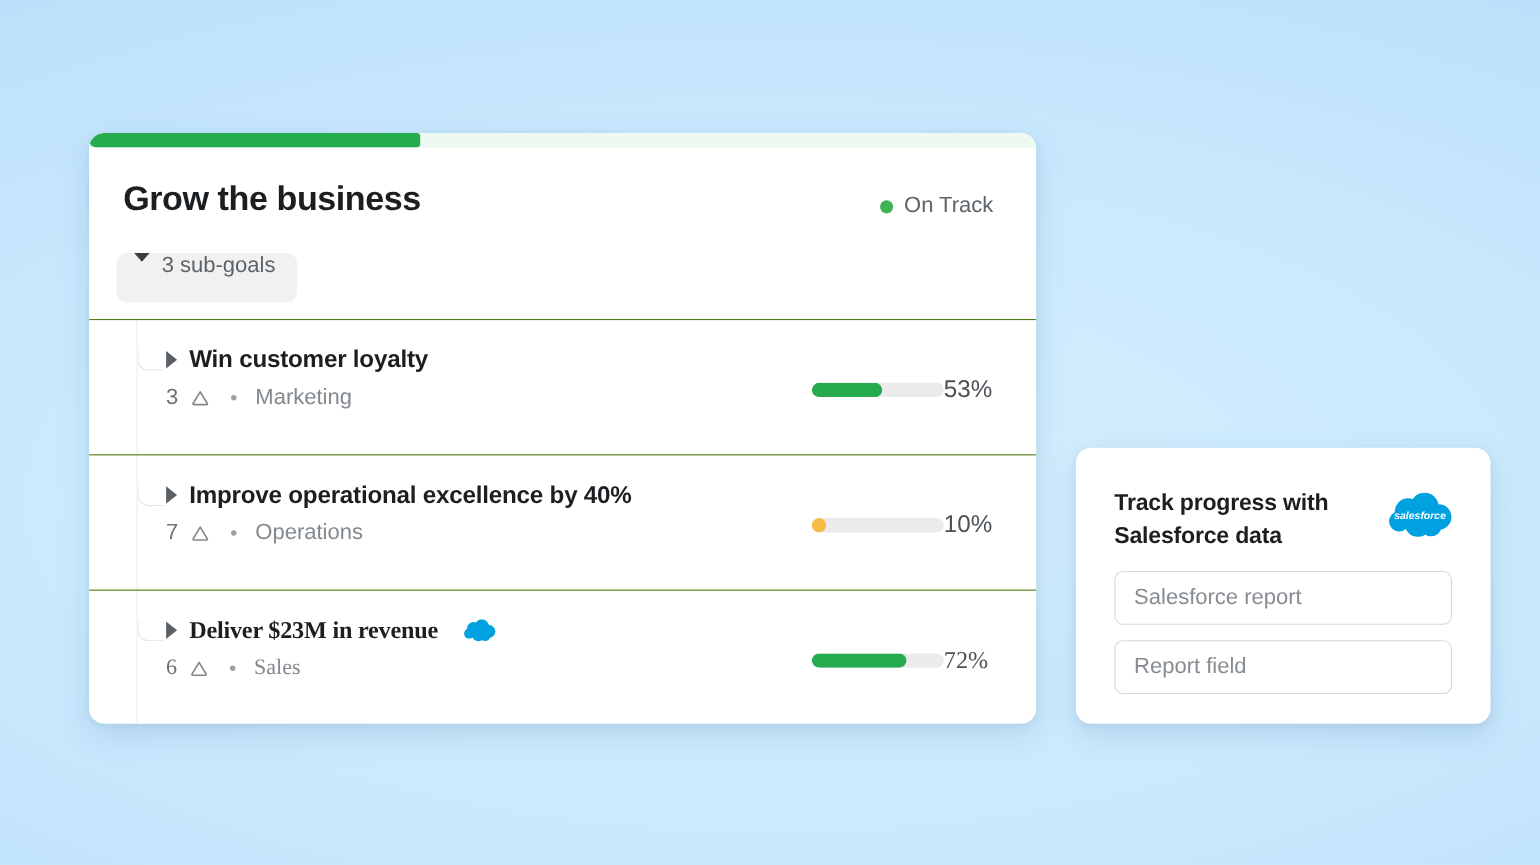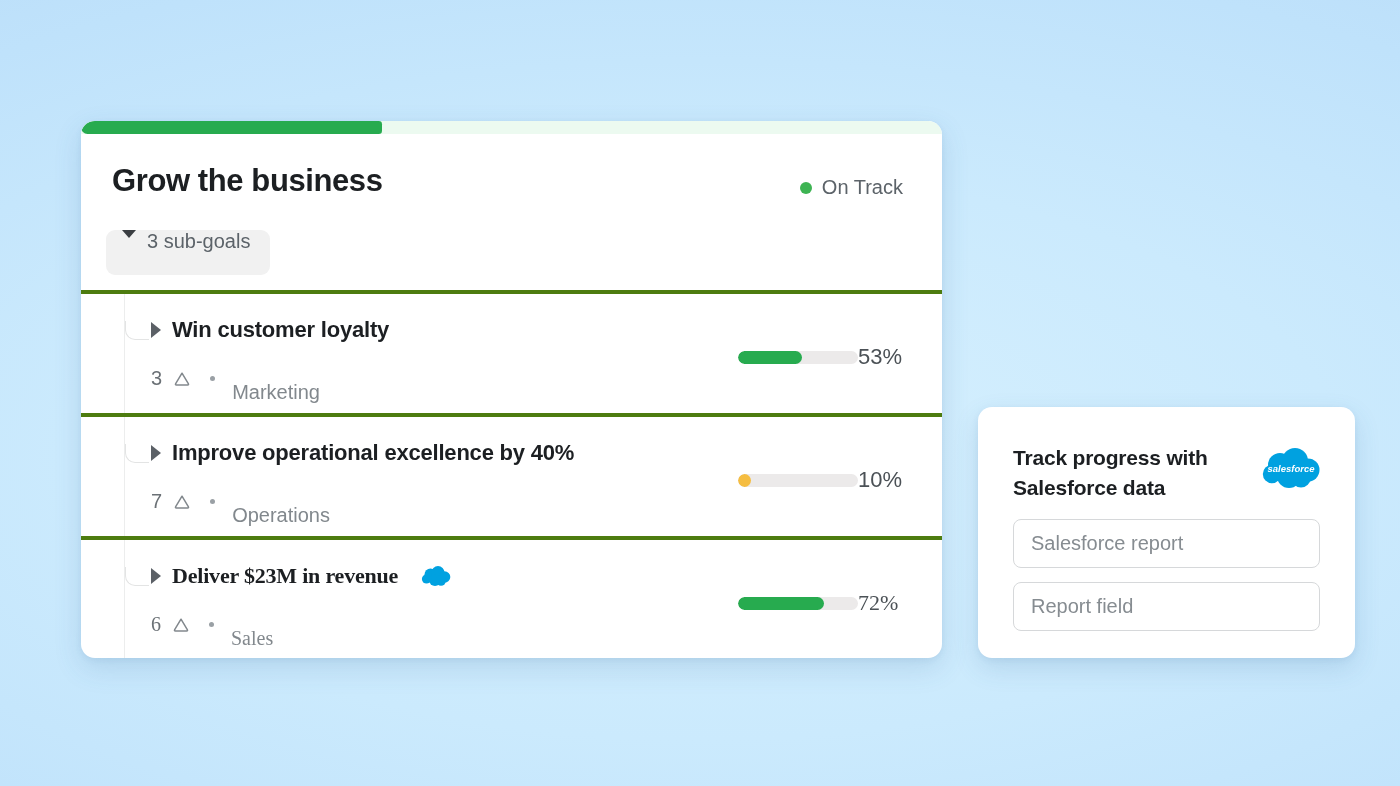--- a/index.html
+++ b/index.html
@@ -123,21 +123,21 @@
     left: 43px;
     top: 0;
     width: 1px;
     height: 371px;
     background: #eceded;
   }
 
   .row {
     position: relative;
     height: 123px;
-    border-top: 4px solid #4d7c0f;
+    border-top: 1px solid #4d7c0f;
   }
   .row:last-child { height: 125px; font-family: Liberation Serif, serif; }
 
   .elbow {
     position: absolute;
     left: 44px;
     top: 27px;
     width: 24px;
     height: 19px;
     border-left: 1px solid #e3e4e4;
@@ -184,21 +184,21 @@
   }
   .meta-count { color: #6b7176; }
   .goal-tri { flex: none; display: block; }
   .meta-sep {
     width: 5px; height: 5px;
     border-radius: 50%;
     background: #9aa0a5;
     margin: 0 8px;
     flex: none;
   }
-  .meta-team { color: #82888d; margin-top: 28px; }
+  .meta-team { color: #82888d; }
 
   
   .row-progress {
     position: absolute;
     right: 32px;
     top: 50px;
     display: flex;
     align-items: center;
   }
   .bar-track {

